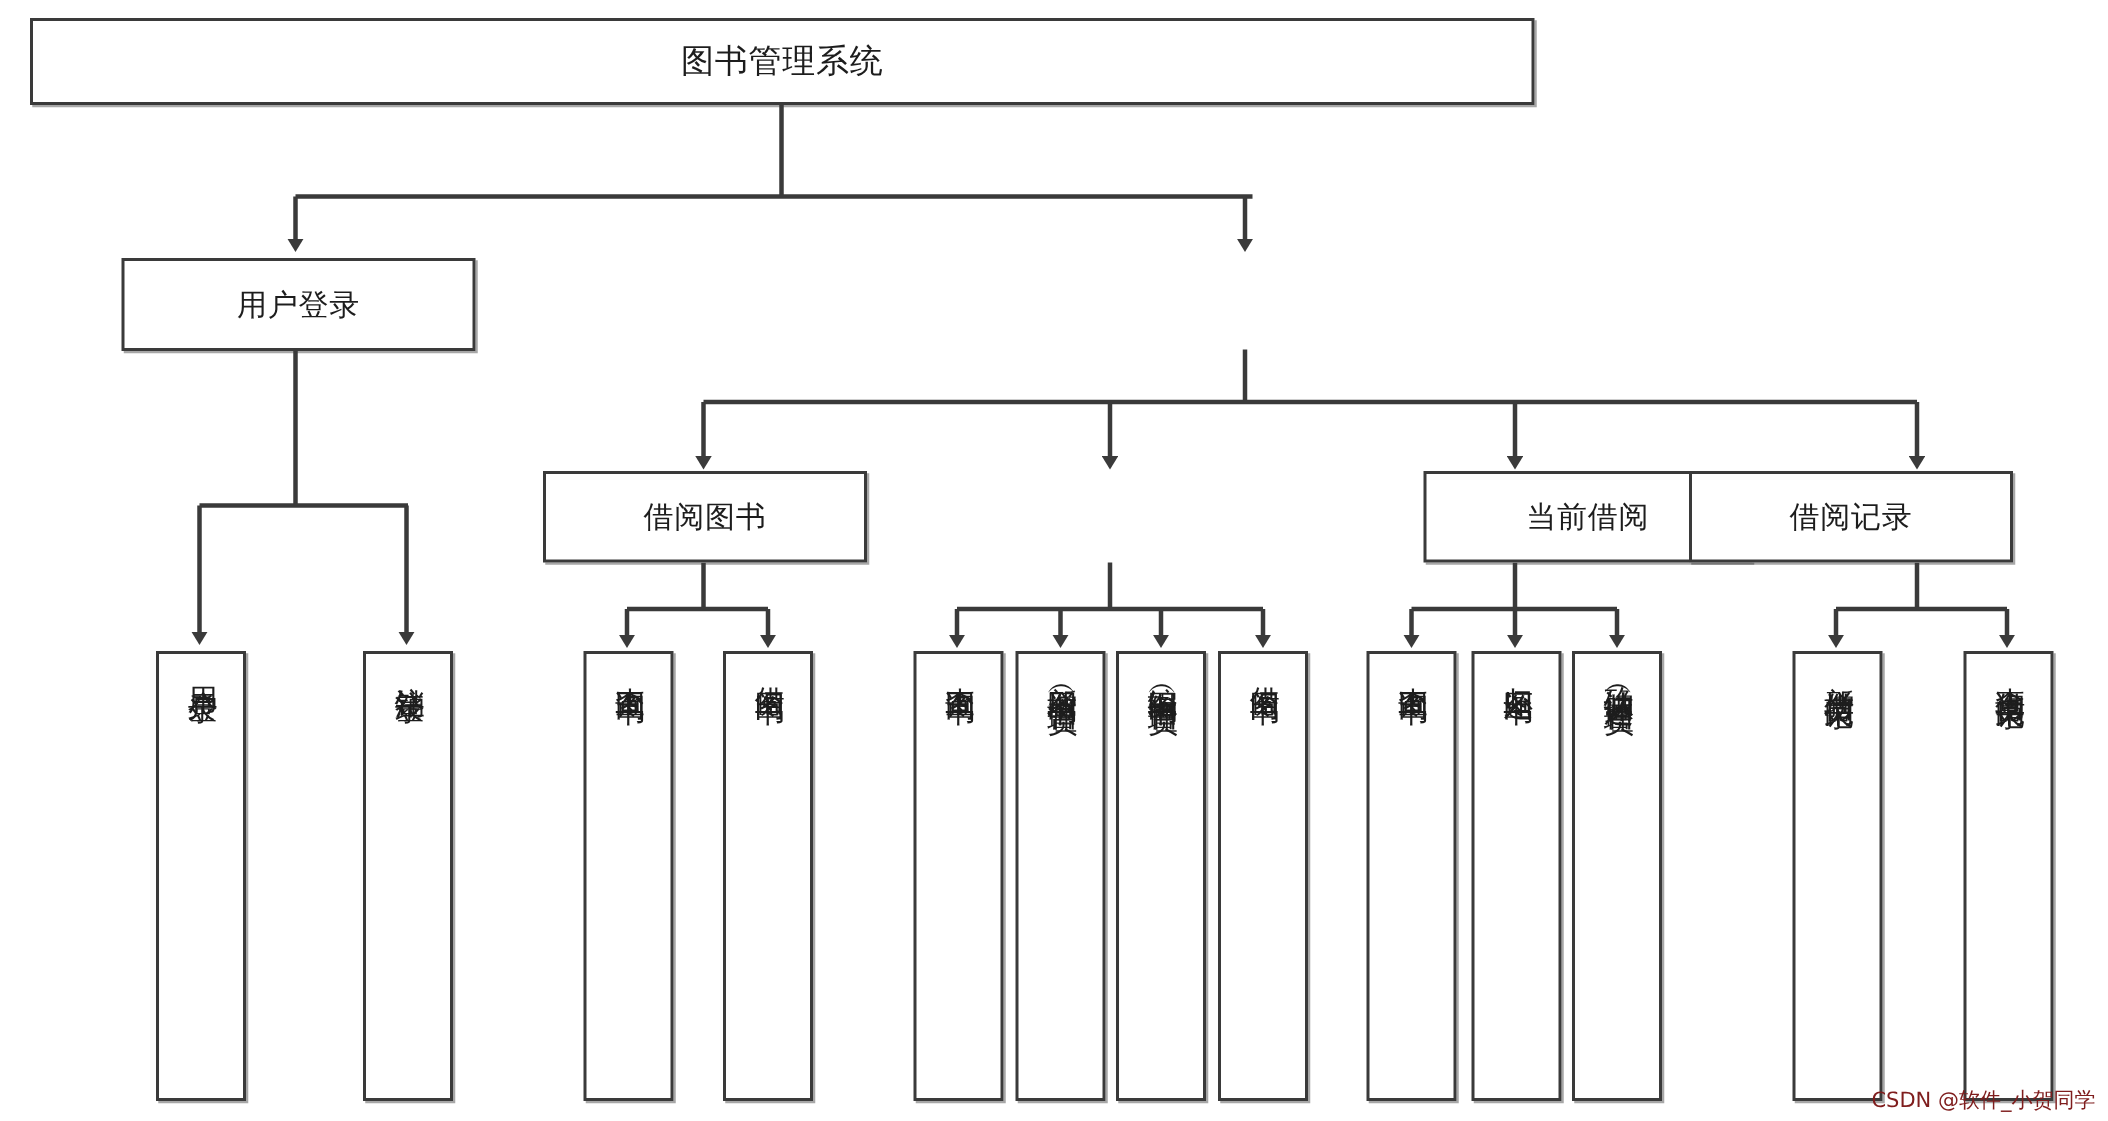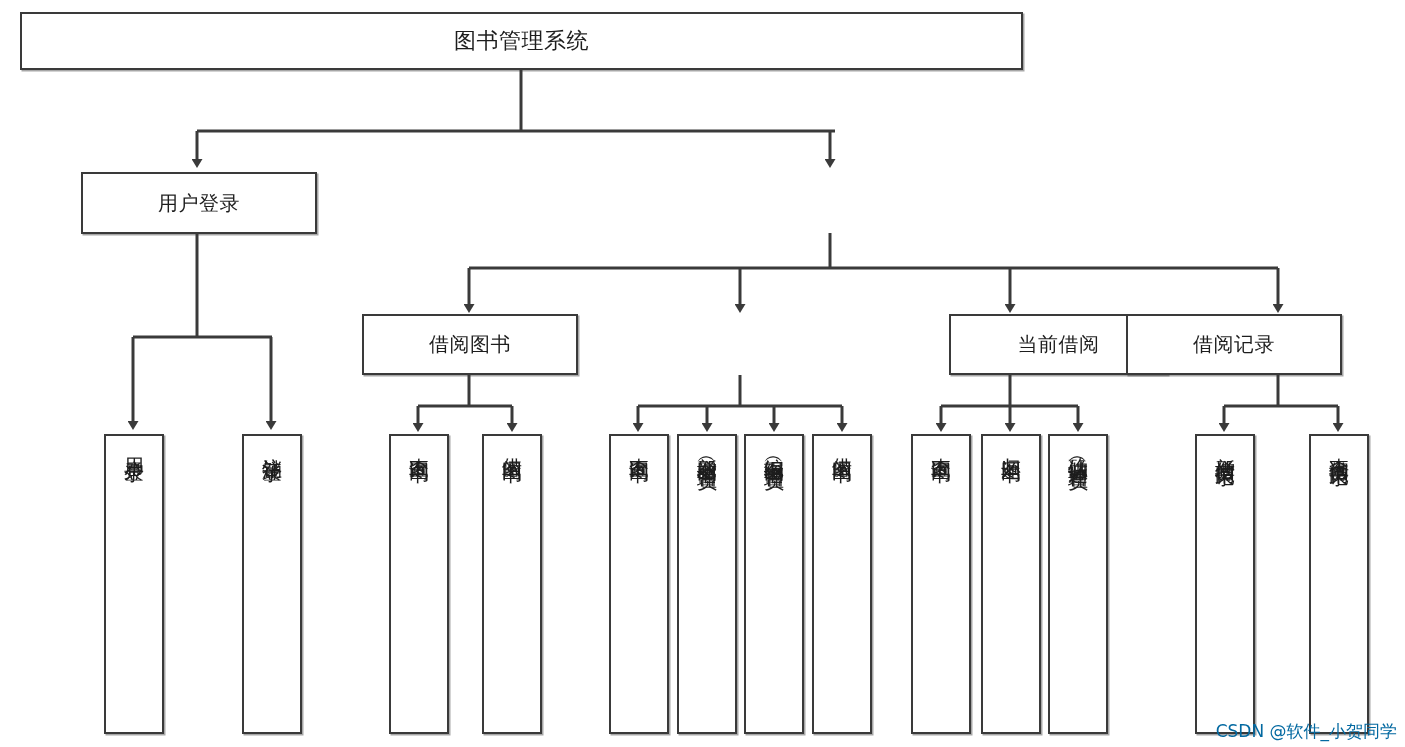--- a/index.html
+++ b/index.html
@@ -66,22 +66,22 @@
     text-orientation: upright;
     font-size: 20px;
     line-height: 1.06;
     letter-spacing: 2px;
     white-space: nowrap;
   }
   #watermark {
     position: absolute;
     right: 8px;
     bottom: 4px;
-    font-size: 17px;
-    color: #0369a1;
+    font-size: 14px;
+    color: #7f1d1d;
     white-space: nowrap;
     z-index: 3;
     font-family: "DejaVu Sans", sans-serif;
   }
 </style>
 </head>
 <body>
 
 <div id="diagram-canvas">
 

